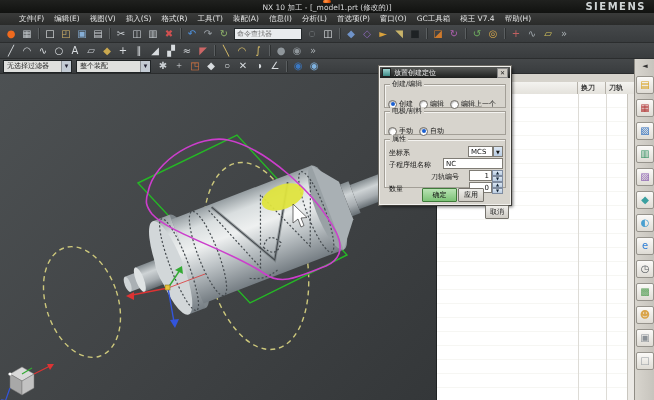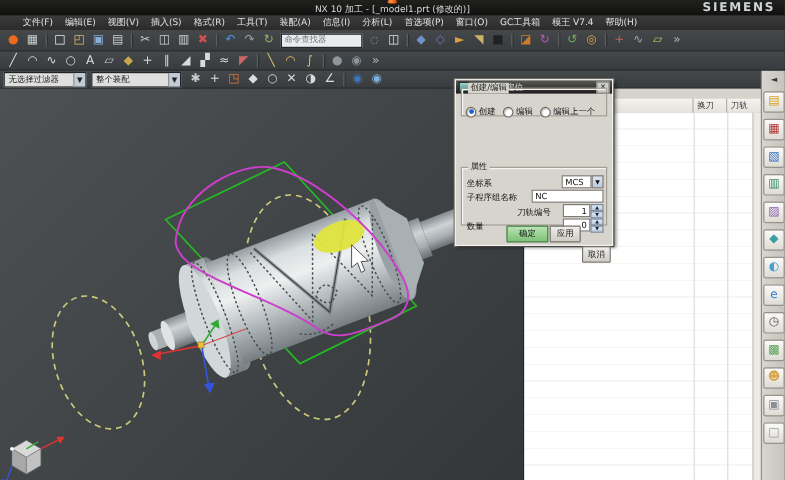--- a/index.html
+++ b/index.html
@@ -17,41 +17,41 @@
   
   #menubar{left:0;top:13px;width:654px;height:12px;background:linear-gradient(#3a3b3a,#2a2b2a);
            display:flex;align-items:center;padding-left:14px;box-sizing:border-box;}
   .menu-item{color:#e2e3e3;font-size:7.5px;padding:0 5px;white-space:nowrap;cursor:default;}
 
   
   .tbrow{left:0;width:654px;background:linear-gradient(#45484a,#393c3e);border-bottom:1px solid #2b2d2e;
          display:flex;align-items:center;padding:0 3px;box-sizing:border-box;}
   #tb1{top:25px;height:18px;}
   #tb2{top:43px;height:16px;}
-  #selbar{top:59px;height:15px;}
+  #selbar{top:59px;height:15px;font-family:Liberation Serif, serif;}
   .tb-icon{width:16px;height:14px;display:inline-flex;align-items:center;justify-content:center;
            font-size:10px;line-height:14px;border-radius:2px;cursor:default;}
   .tb-sep{width:1px;height:11px;background:#5b5f61;margin:0 3px;box-shadow:1px 0 0 #2e3132;}
   #cmdfind{width:62px;height:10px;font-size:7px;border:1px solid #23282a;background:#e9ecee;color:#555;
            margin:0 2px;padding:0 2px;}
   .combo{height:11px;background:#dfe0de;border:1px solid #202426;display:flex;align-items:center;
          font-size:7px;color:#222;padding-left:3px;margin-right:4px;position:relative;}
   .combo .arrow{margin-left:auto;width:9px;height:100%;background:#c3cbd4;border-left:1px solid #8d9296;
          display:flex;align-items:center;justify-content:center;font-size:6px;color:#223;}
 
   
   #viewport{left:0;top:74px;width:436px;height:326px;
             background:linear-gradient(135deg,#4d5153 0%,#404345 55%,#343739 100%);}
   #splitter{left:436px;top:74px;width:1px;height:326px;background:#202324;}
 
   #panel{left:437px;top:74px;width:197px;height:326px;background:#ffffff;}
   #panel-header{left:437px;top:74px;width:197px;height:8px;background:#d6d3cc;border-bottom:1px solid #a8a49c;}
   #panel-cols{left:437px;top:82px;width:197px;height:12px;background:linear-gradient(#f4f3f0,#e4e2dc);
               border-bottom:1px solid #aaa69e;display:flex;font-size:7px;color:#333;}
-  .colcell{display:flex;align-items:center;padding-left:3px;box-sizing:border-box;border-right:1px solid #b5b1a9;}
+  .colcell{display:flex;align-items:center;padding-left:3px;box-sizing:border-box;border-right:1px solid #b5b1a9;font-weight:bold;}
   #panel-body{left:437px;top:94px;width:190px;height:306px;
       background:repeating-linear-gradient(#ffffff 0 13px,#f6f6f3 13px 14px);}
   .gridline{position:absolute;top:94px;height:306px;width:1px;background:#dddbd6;}
   #panel-scroll{left:627px;top:94px;width:7px;height:306px;background:#eceae6;border-left:1px solid #c9c6bf;}
 
   
   #resbar{left:634px;top:59px;width:20px;height:341px;background:linear-gradient(90deg,#d8d5ce,#c6c3bc);
           border-left:1px solid #8f8c85;display:flex;flex-direction:column;align-items:center;}
   #respin{font-size:7px;color:#333;height:14px;line-height:14px;}
   .res-icon{width:16px;height:16px;margin:2.5px 0;background:linear-gradient(#fbfaf8,#dedbd4);
@@ -325,38 +325,51 @@
     <span class="res-icon" style="color: rgb(154, 160, 164);">□</span>
   </div>
 
 <div id="dialog" class="abs">
   <div id="dlg-title">
     <span id="dlg-ico"></span>
     <span>放置创建定位</span>
     <span id="dlg-close">✕</span>
   </div>
 
-  <div class="grp" style="top:6px;height:22px;">
+  <div class="grp" style="top:17px;height:22px;">
     <span class="grp-label">创建/编辑</span>
     <div class="radio-row">
       <span class="radio">
         <span class="rdot sel"></span>
         <span>创建</span>
       </span>
       <span class="radio">
         <span class="rdot"></span>
         <span>编辑</span>
       </span>
       <span class="radio" style="margin-right:0;">
         <span class="rdot"></span>
         <span>编辑上一个</span>
       </span>
     </div>
   </div>
 
+  <div class="grp" style="top:44px;height:22px;">
+    <span class="grp-label">电极/割料</span>
+    <div class="radio-row">
+      <span class="radio">
+        <span class="rdot"></span>
+        <span>手动</span>
+      </span>
+      <span class="radio">
+        <span class="rdot sel"></span>
+        <span>自动</span>
+      </span>
+    </div>
+  </div>
 
   <div class="grp" style="top:72px;height:47px;">
     <span class="grp-label">属性</span>
   </div>
   <div class="frow" style="top:80px;">
     <span>坐标系</span>
   </div>
   <div class="ffield" style="left:88px;top:79px;width:25px;">
     <span>MCS</span>
   </div>

